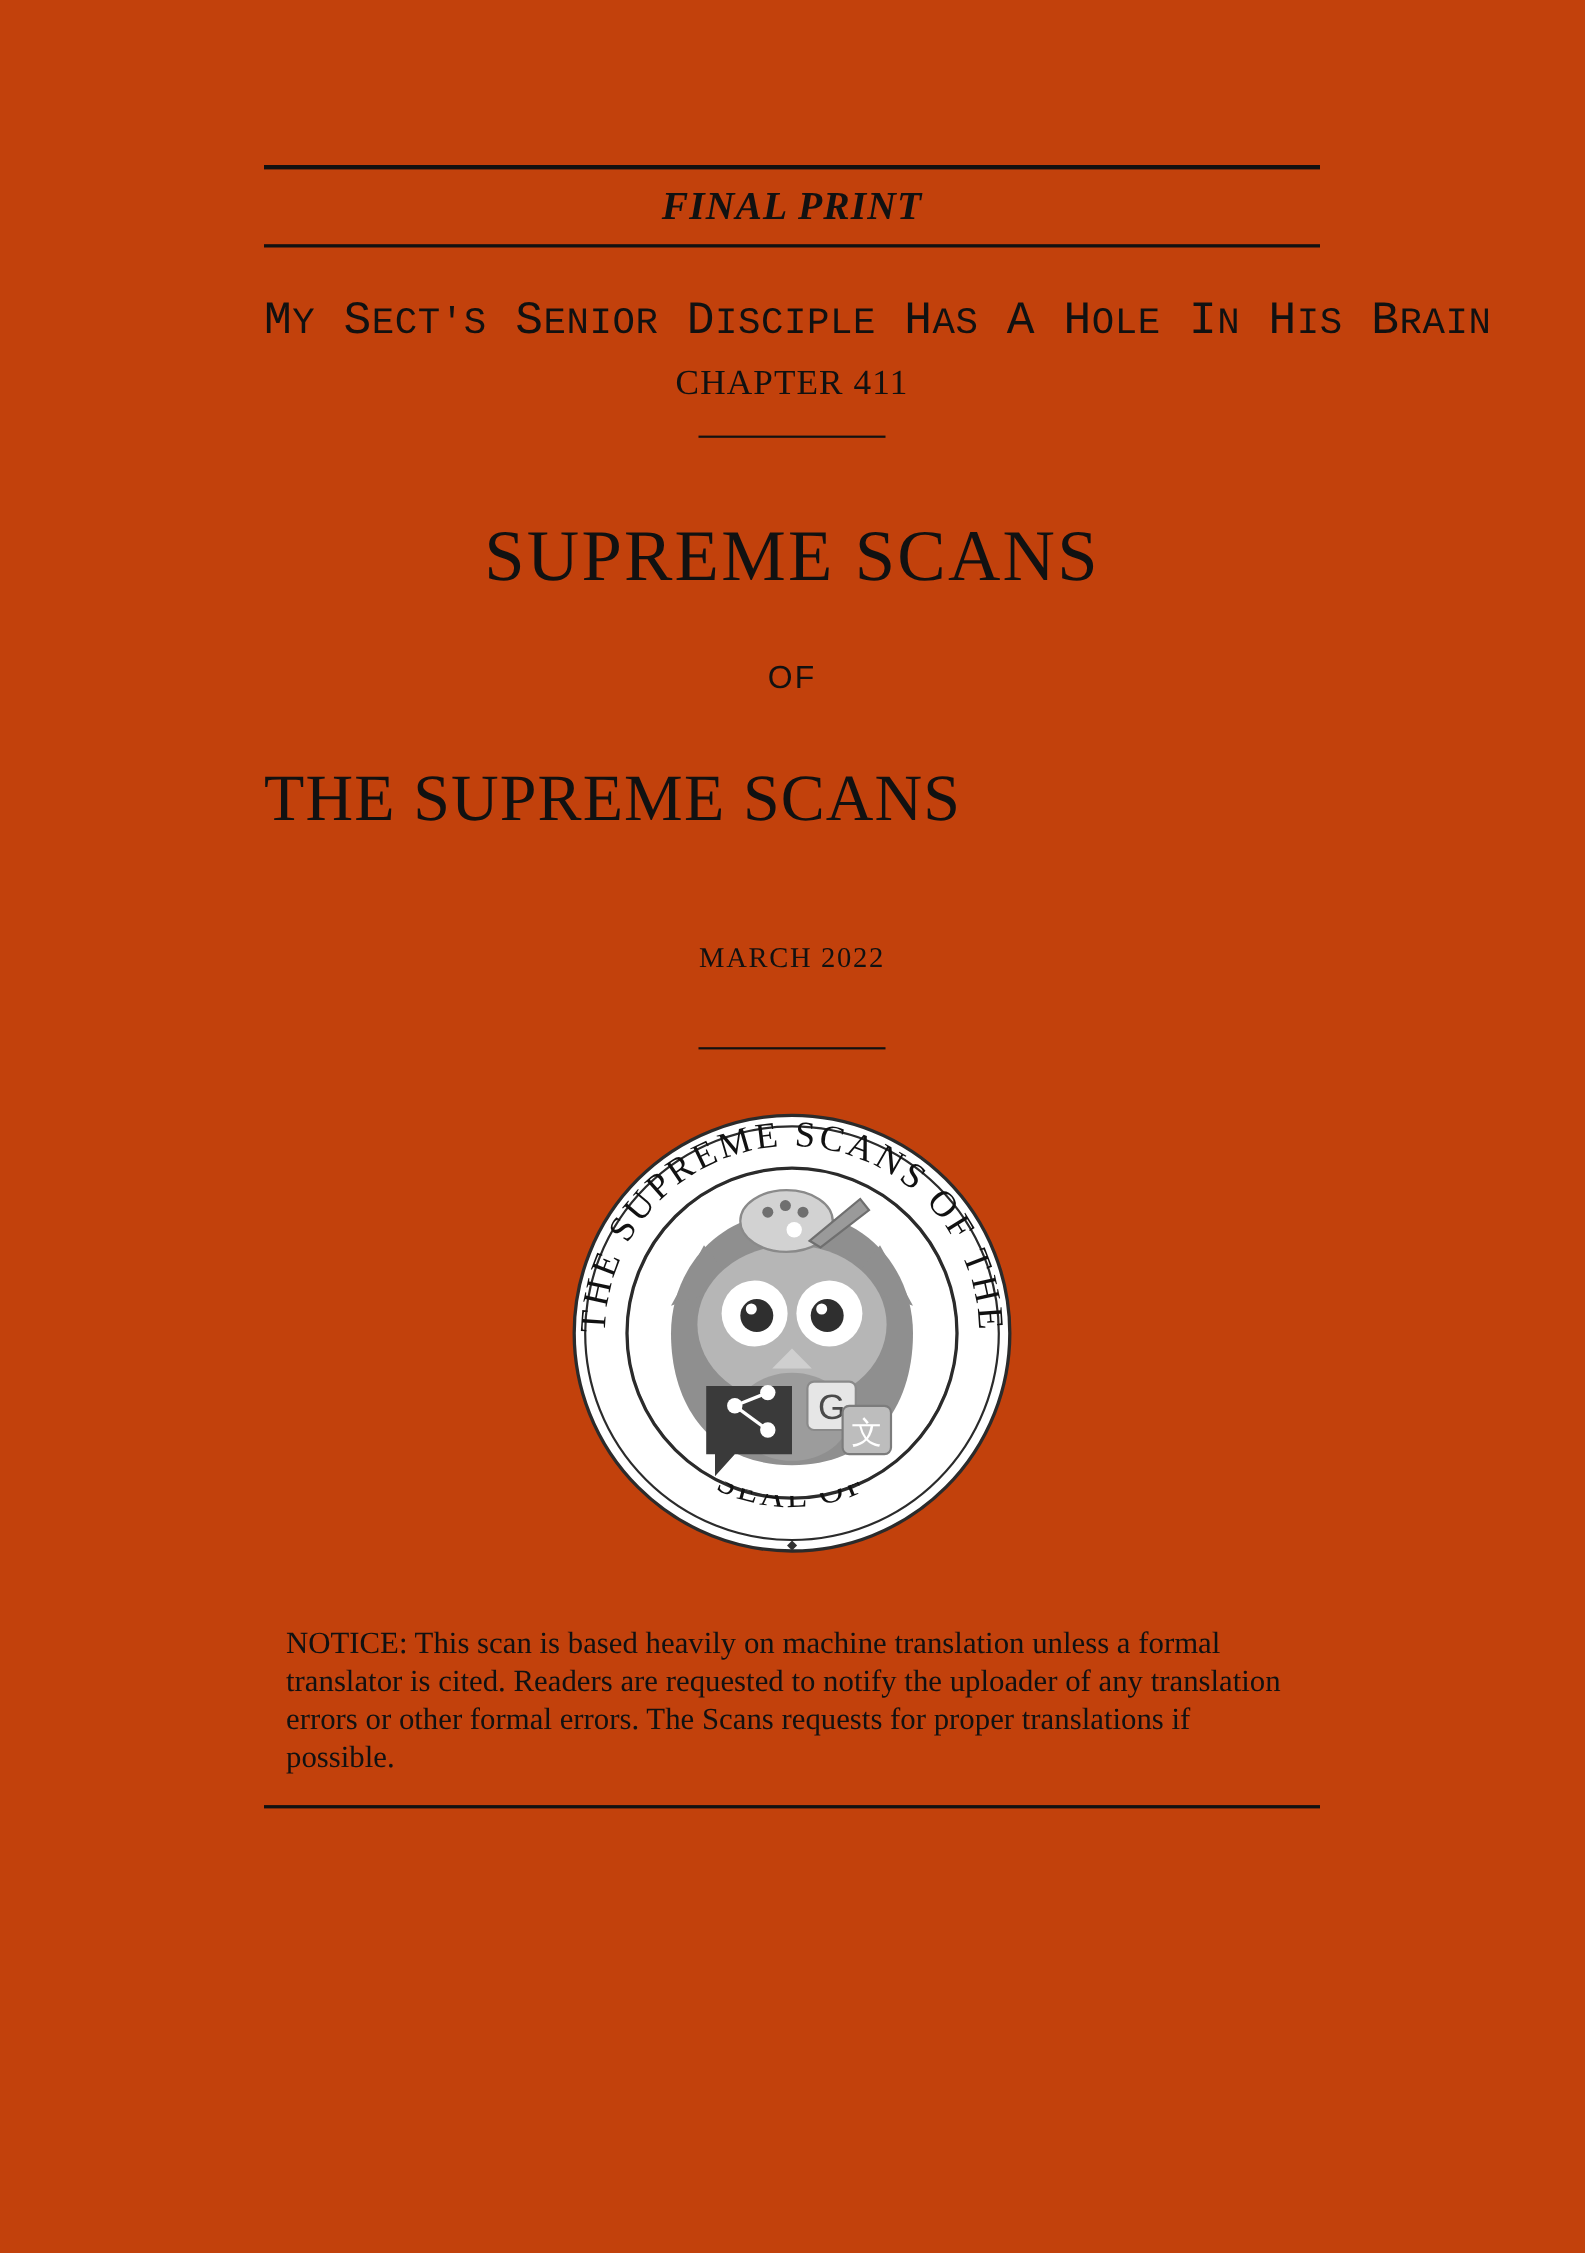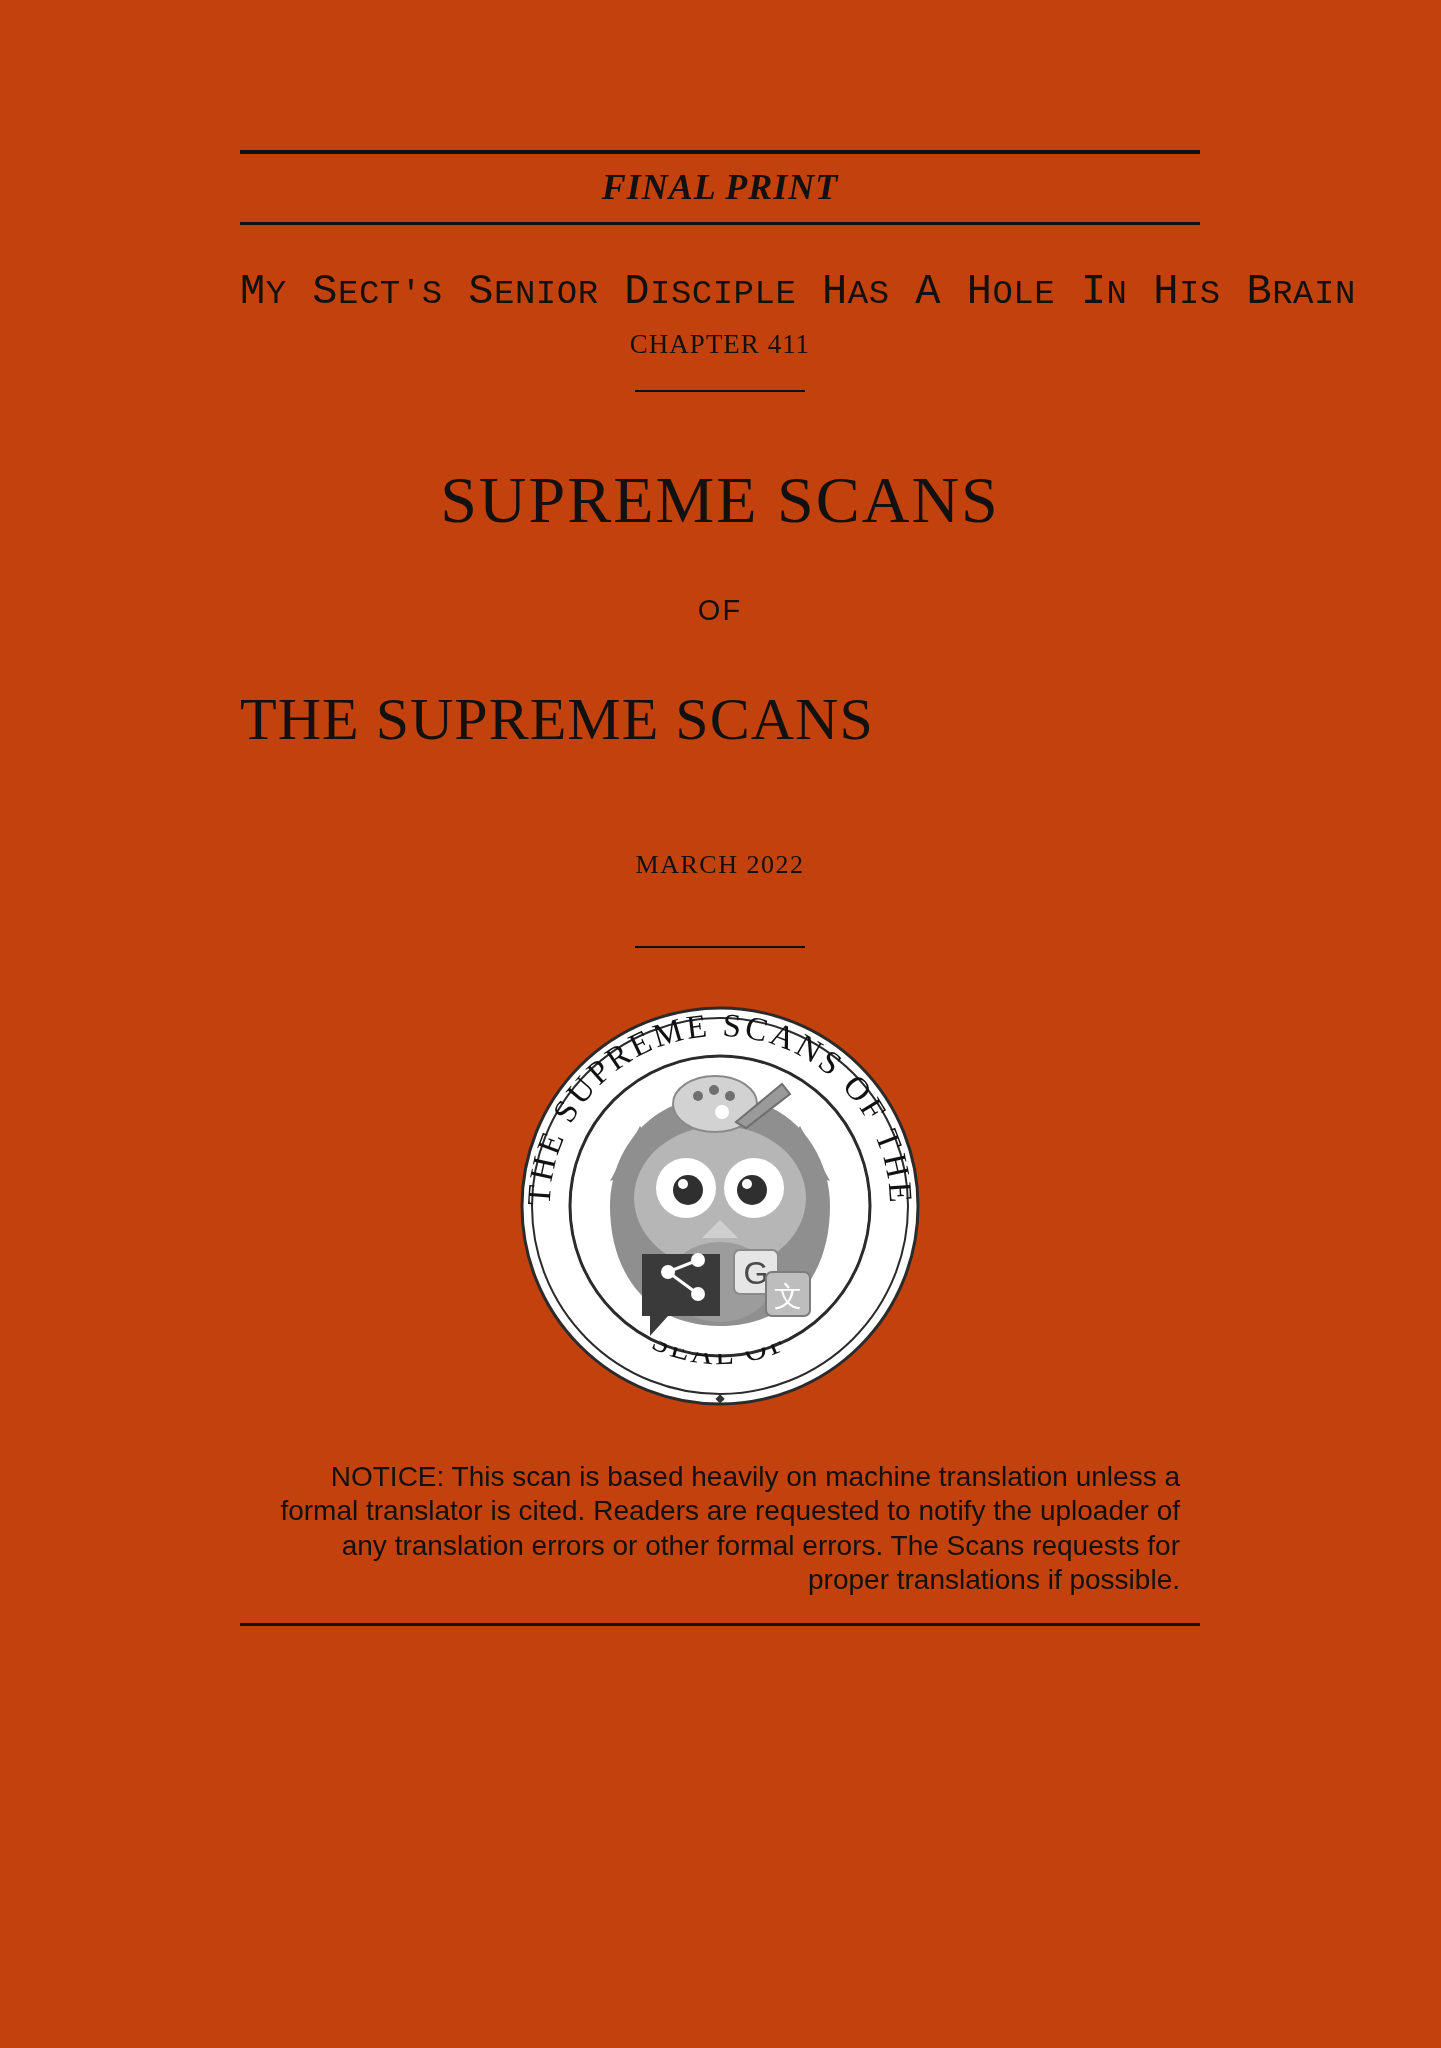--- a/index.html
+++ b/index.html
@@ -56,21 +56,21 @@
     margin-top: 44px;
     line-height: 1.1;
     white-space: nowrap;
   }
   .series-title .sc {
     font-size: 34px;
   }
   .chapter {
     text-align: center;
     font-family: "Liberation Serif", serif;
-    font-size: 27px;
+    font-size: 32px;
     letter-spacing: 1px;
     margin-top: 14px;
   }
 
   .divider-short {
     width: 170px;
     border-top: 2px solid #111;
     margin: 30px auto 0 auto;
   }
 
@@ -109,23 +109,23 @@
 
   
   .seal-wrap {
     margin-top: 28px;
     display: flex;
     justify-content: center;
   }
 
   
   .notice {
-    margin-top: 24px;
-    text-align: right;
-    font-family: Liberation Sans, sans-serif;
+    margin-top: 36px;
+    text-align: left;
+    font-family: Liberation Serif, serif;
     font-size: 28px;
     line-height: 1.22;
     padding: 0 20px;
   }
   .bottom-rule {
     margin-top: 26px;
     border-top: 3px solid #111;
     width: 100%;
   }
 </style>

